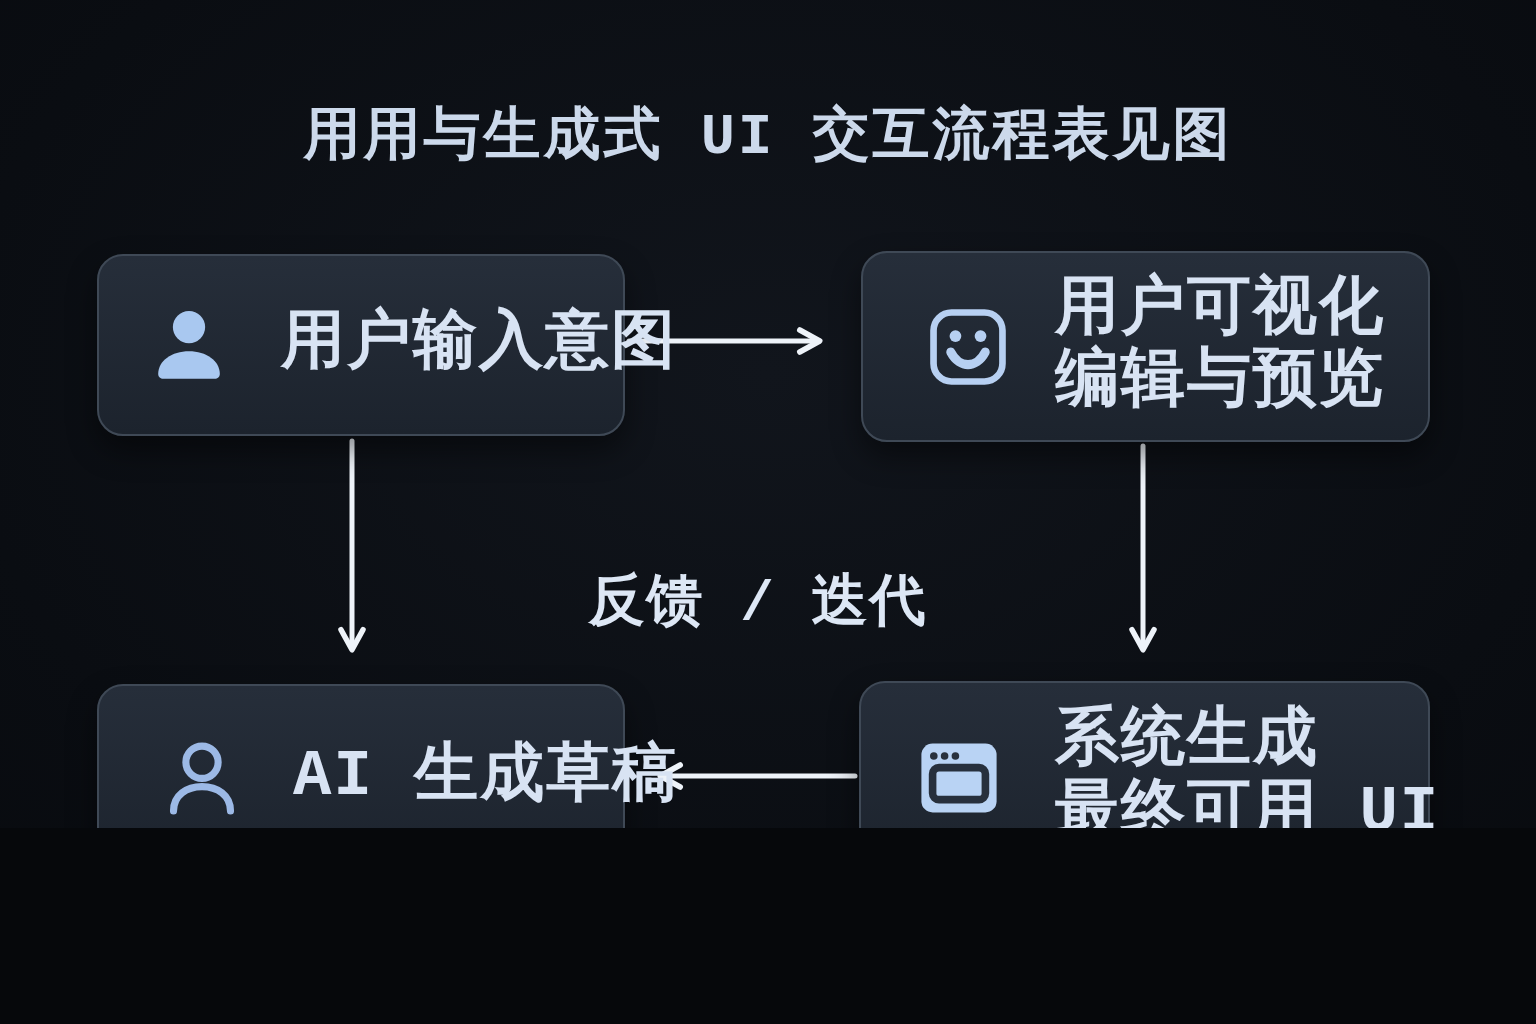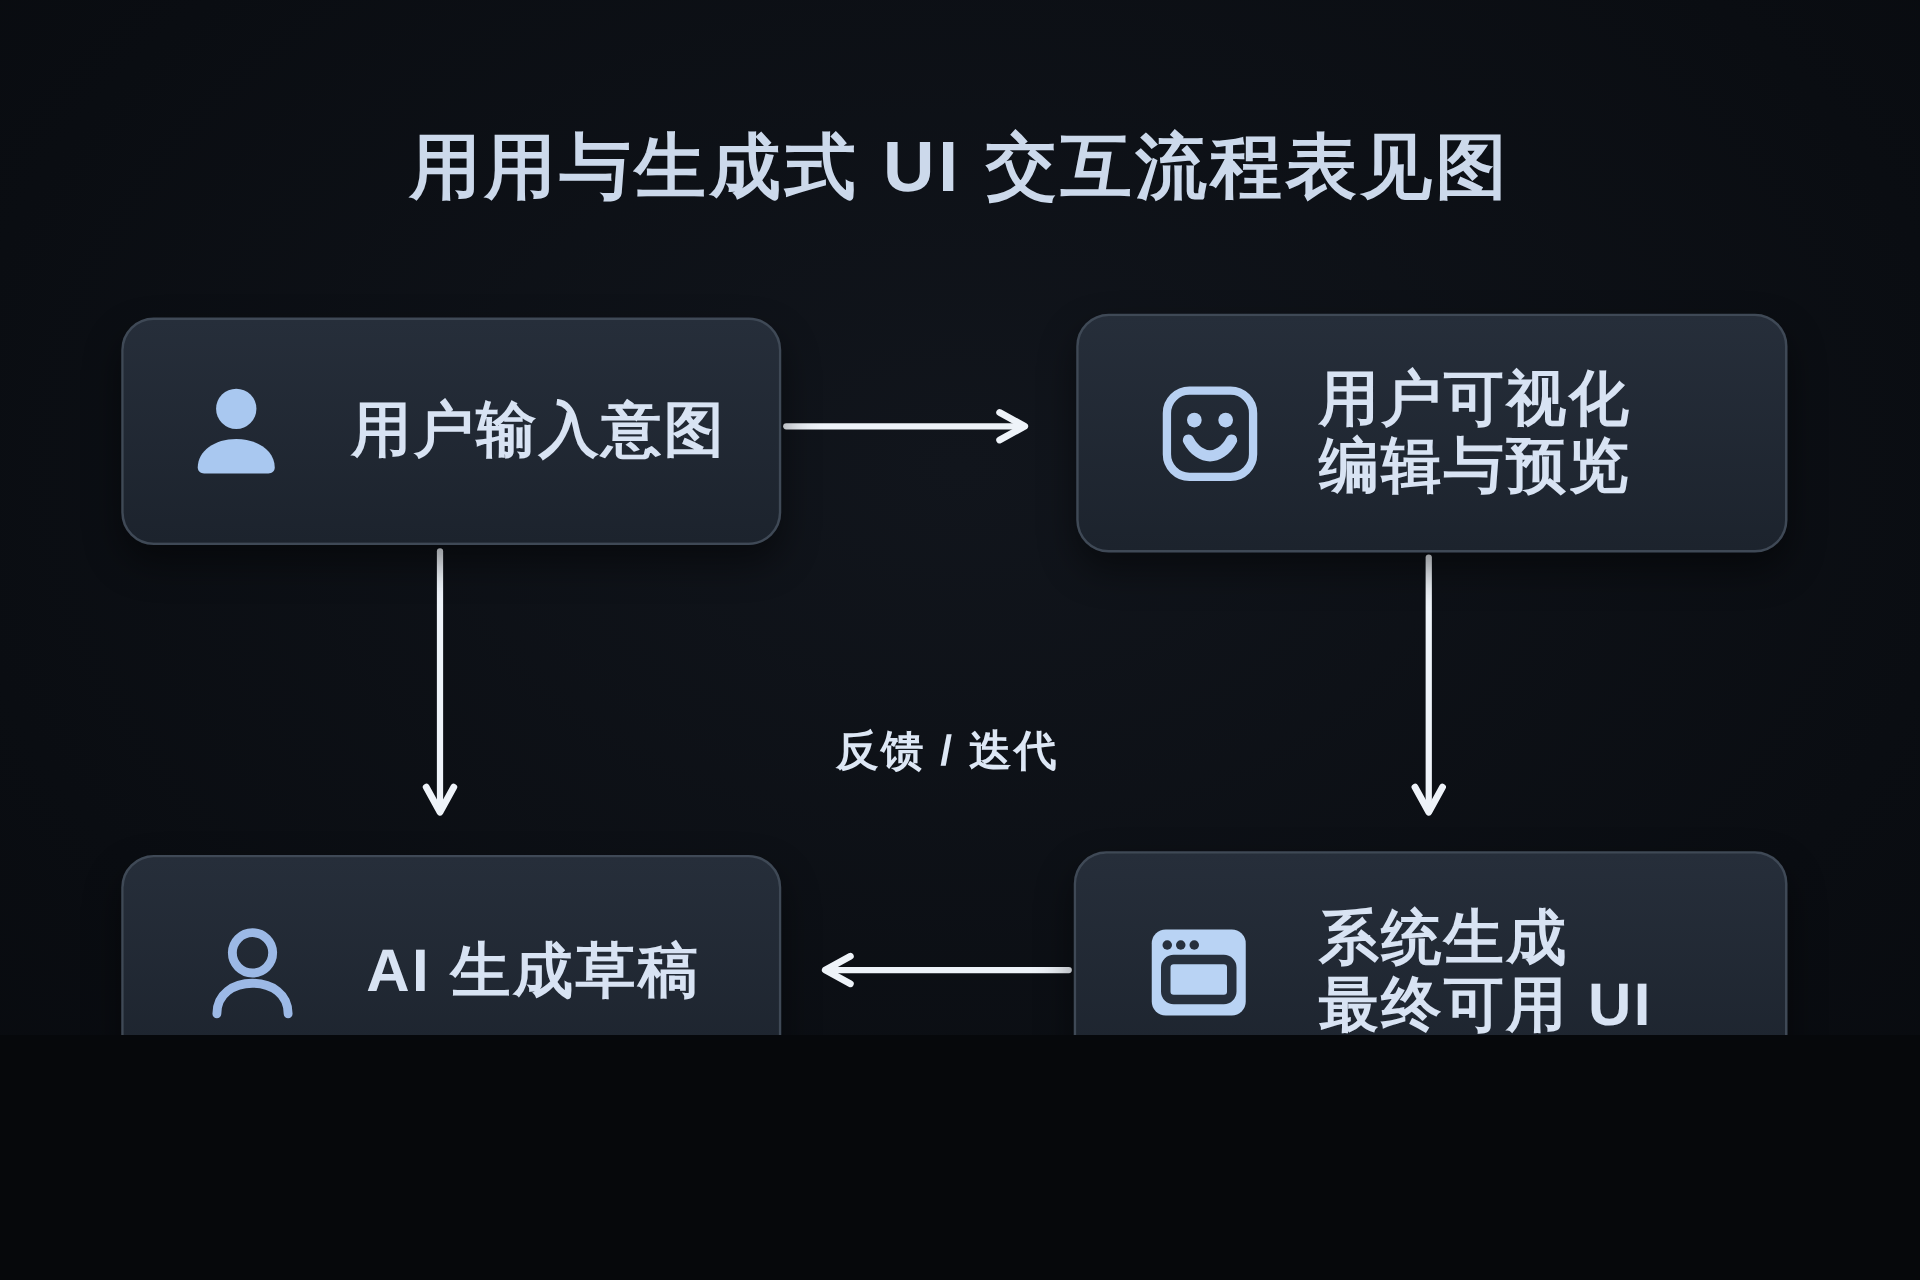--- a/index.html
+++ b/index.html
@@ -3,21 +3,21 @@
 <meta charset="utf-8">
 <style>
   html, body {
     margin: 0; padding: 0; background: #06080b;
   }
   .stage {
     position: relative;
     width: 1536px; height: 828px;
     overflow: hidden;
     background: radial-gradient(ellipse 1300px 900px at 50% 45%, #11151c 0%, #0a0d12 62%, #07090d 100%);
-    font-family: Liberation Sans, sans-serif;
+    font-family: Liberation Mono, monospace;
   }
   .title {
     position: absolute;
     top: 96px; left: 0; width: 100%;
     text-align: center;
     font-size: 57px; font-weight: 700;
     color: #ccd9eb; letter-spacing: 3px;
   }
   .node {
     position: absolute;
@@ -27,30 +27,30 @@
     border: 2px solid #3f4956;
     border-radius: 26px;
     box-shadow: 0 14px 30px rgba(0,0,0,.45);
   }
   .node-user-input  { left: 97px;  top: 254px; width: 528px; height: 182px; padding-left: 46px; gap: 48px; }
   .node-visual-edit { left: 861px; top: 251px; width: 569px; height: 191px; padding-left: 58px; gap: 40px; }
   .node-ai-draft    { left: 97px;  top: 684px; width: 528px; height: 187px; padding-left: 58px; gap: 46px; }
   .node-system-ui   { left: 859px; top: 681px; width: 571px; height: 193px; padding-left: 50px; gap: 48px; }
   .icon { flex: 0 0 auto; display: flex; align-items: center; justify-content: center; }
   .label {
-    font-size: 48px; font-weight: 700;
+    font-size: 64px; font-weight: 700;
     color: #d8e3f3; letter-spacing: 2px;
     line-height: 1.12;
     white-space: nowrap;
   }
   .feedback-label {
     position: absolute;
     left: 758px; top: 601px;
     transform: translate(-50%, -50%);
-    font-size: 34px; font-weight: 700;
+    font-size: 56px; font-weight: 700;
     color: #dde7f5; letter-spacing: 2px;
     white-space: nowrap;
   }
   .arrows {
     position: absolute;
     left: 0; top: 0; width: 1536px; height: 1024px;
     pointer-events: none;
   }
 </style>
 </head>

